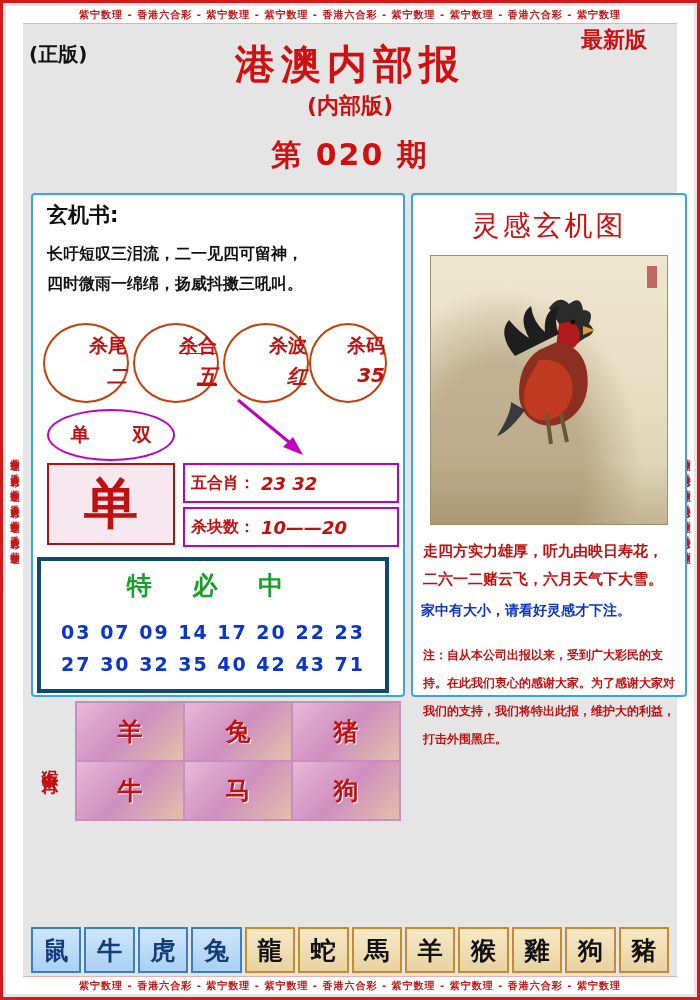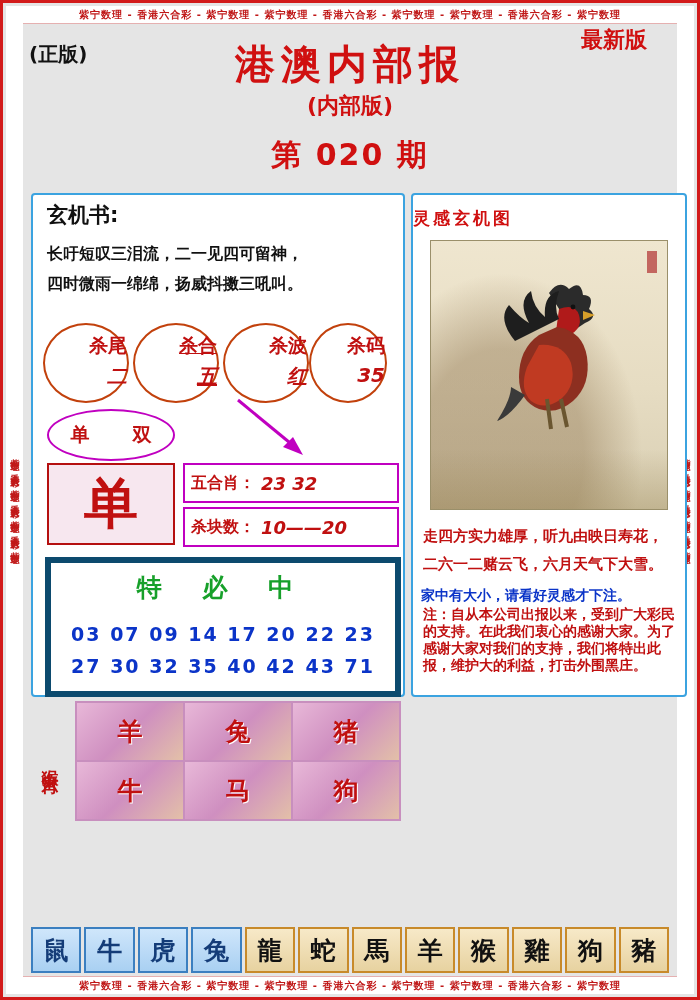--- a/index.html
+++ b/index.html
@@ -121,39 +121,39 @@
     position:absolute;left:150px;width:212px;height:36px;
     border:2px solid #c000c0;
     display:flex;align-items:center;
   }
   .side-box.b1{top:268px;}
   .side-box.b2{top:312px;}
   .side-box .lbl{font-size:16px;color:#c01010;font-weight:bold;padding-left:6px;}
   .side-box .val{font-size:18px;color:#c01010;font-weight:bold;font-style:italic;padding-left:6px;}
 
   .green-box{
-    position:absolute;left:12px;top:362px;width:344px;height:128px;
-    border:6px solid #0c4a6e;
+    position:absolute;left:4px;top:362px;width:344px;height:128px;
+    border:4px solid #0c4a6e;
   }
   .green-title{
     text-align:center;color:#17a02a;font-size:25px;font-weight:bold;
     margin-top:8px;letter-spacing:16px;
   }
   .nums{
     margin-top:14px;color:#0b34c8;font-size:19px;font-weight:bold;
     text-align:center;line-height:32px;letter-spacing:2px;
   }
 
   
   .right-panel{
     position:absolute;left:388px;top:170px;width:272px;height:500px;
     border:2px solid #3ba3e0;border-radius:4px;background:#fff;
   }
   .ling-title{
-    color:#d01010;font-size:17px;font-weight:bold;
+    text-align:center;color:#d01010;font-size:28px;font-weight:normal;
     margin-top:12px;letter-spacing:3px;
   }
   .pic{
     margin:10px auto 0;width:236px;height:268px;
     border:1px solid #9a8f6a;
     background:
       radial-gradient(ellipse at 30% 80%, rgba(120,90,50,.35) 0 35%, rgba(0,0,0,0) 60%),
       linear-gradient(#efe6cf,#e6dcc2 55%,#d9cfb4);
     position:relative;overflow:hidden;
   }
@@ -161,21 +161,21 @@
   .pic .grass{position:absolute;left:0;bottom:0;width:100%;height:60px;
      background:linear-gradient(transparent,rgba(150,130,80,.35));}
   .pic .seal{position:absolute;right:10px;top:10px;width:10px;height:22px;background:#b03030;opacity:.7;}
   .rpoem{
     margin:12px 10px 0;color:#c01010;font-size:15px;font-weight:bold;line-height:28px;
   }
   .rnote{
     margin:6px 8px 0;color:#0b34c8;font-size:14px;font-weight:bold;line-height:22px;
   }
   .rbody{
-    margin:0 10px 0;color:#c01010;font-size:14px;line-height:17px;font-weight:bold;
+    margin:20px 10px 0;color:#c01010;font-size:12px;line-height:28px;font-weight:bold;
   }
 
   
   .photo-left{
     position:absolute;left:8px;top:678px;width:40px;height:120px;
     display:flex;flex-direction:column;align-items:center;justify-content:center;
     color:#c01010;font-size:17px;font-weight:bold;
   }
   .photo-left span{writing-mode:vertical-rl;text-orientation:upright;letter-spacing:2px;}
   .photos{

